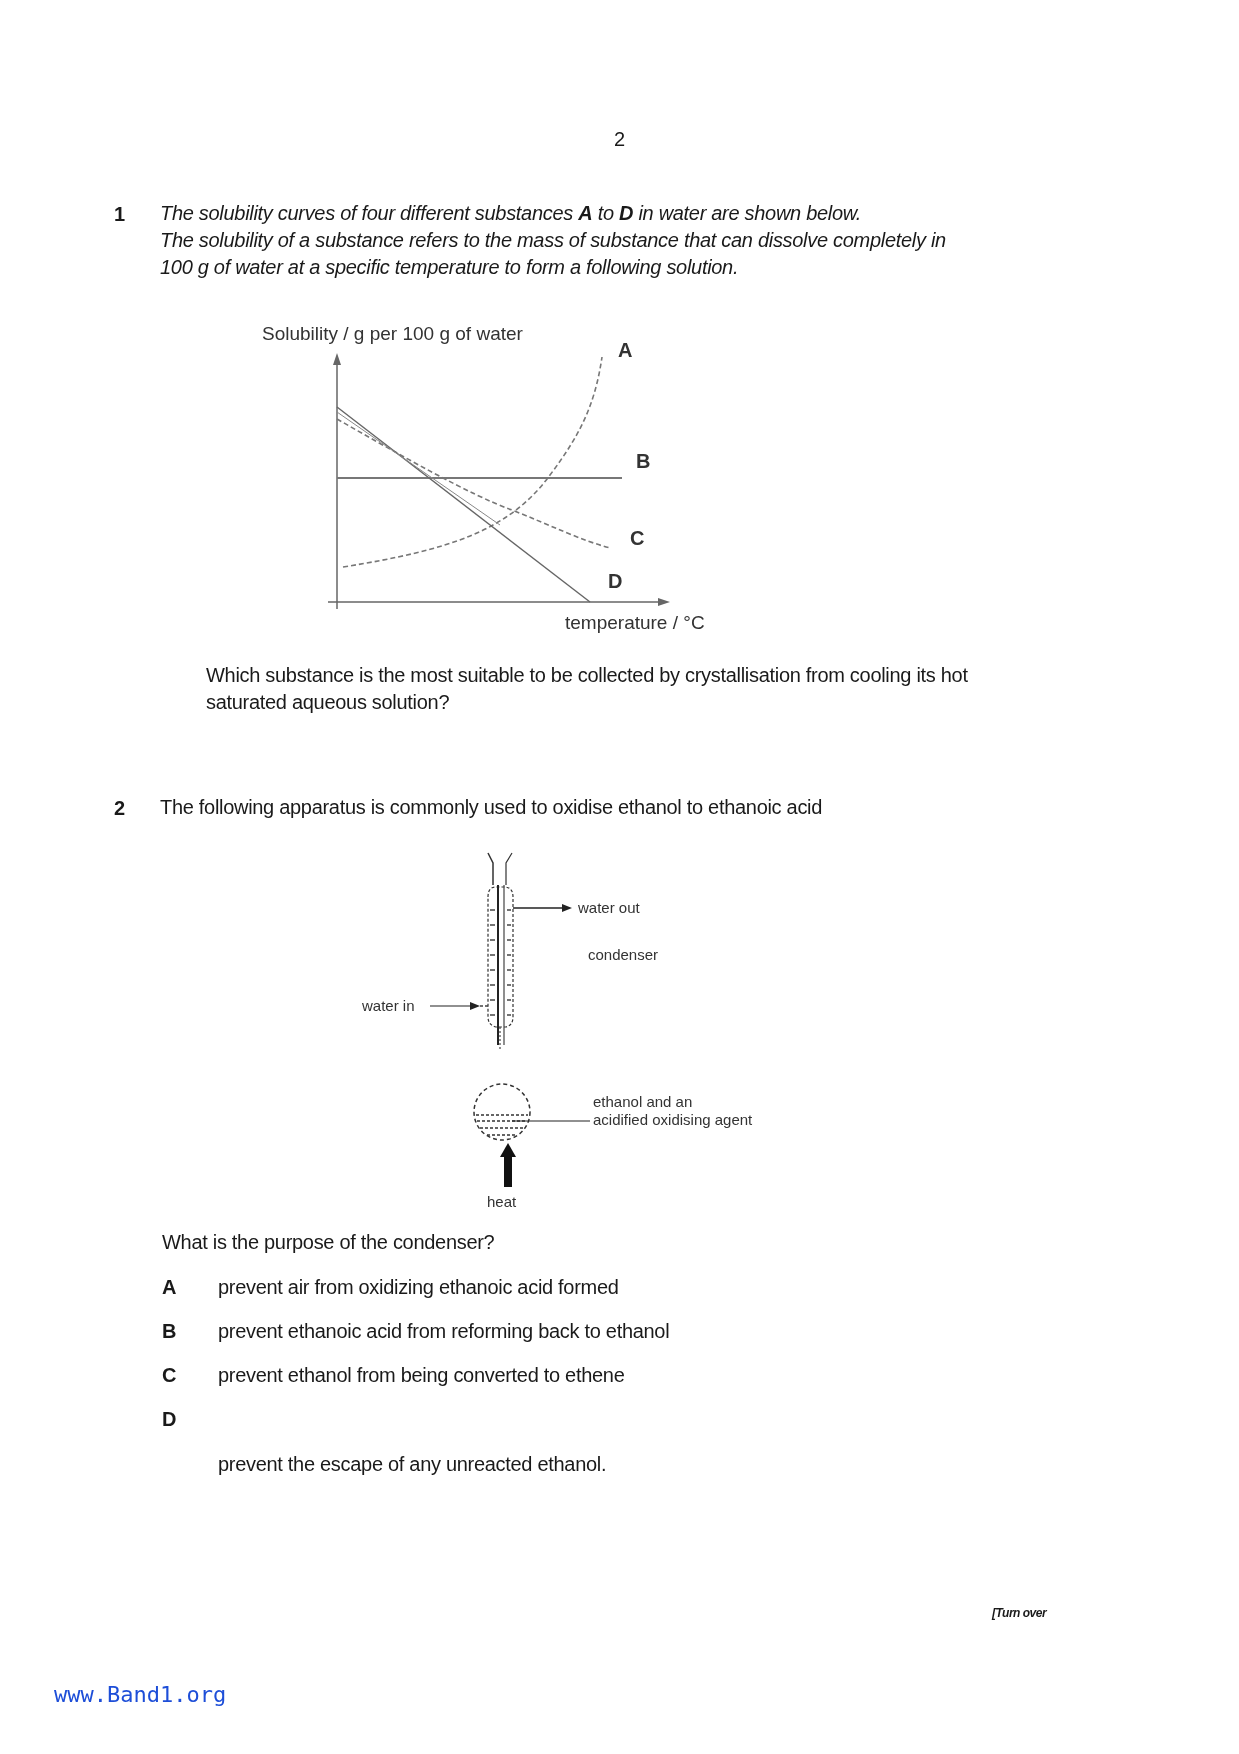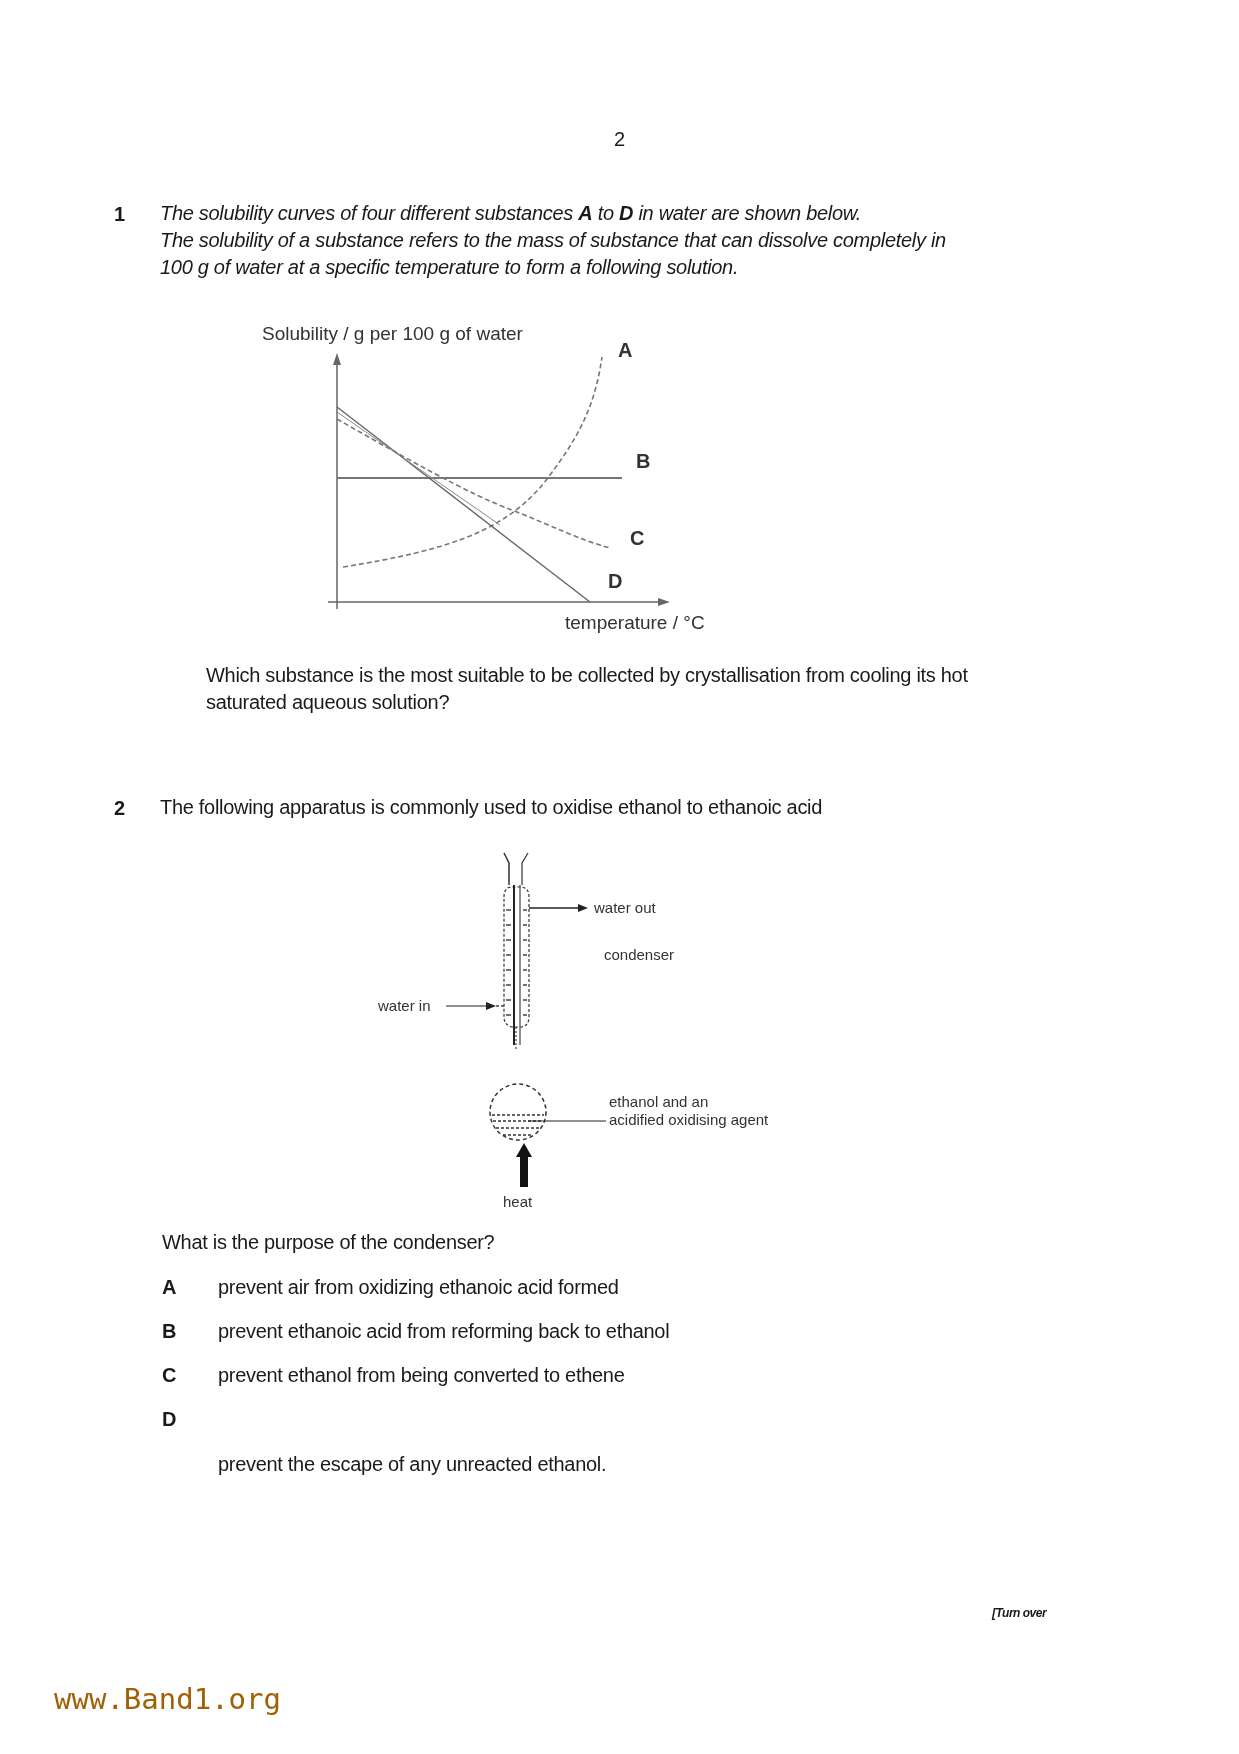--- a/index.html
+++ b/index.html
@@ -5,21 +5,21 @@
   html, body { margin:0; padding:0; background:#ffffff; }
   body { width:1239px; height:1754px; position:relative; overflow:hidden;
          font-family:"Liberation Sans", sans-serif; color:#1a1a1a; }
   .abs { position:absolute; }
   .page-num { left:0; width:1239px; top:128px; text-align:center; font-size:20px; }
   .qnum { font-weight:bold; font-size:20px; }
   .qtext { font-size:20px; line-height:27px; letter-spacing:-0.3px; }
   .opt-letter { font-weight:bold; font-size:20px; }
   .opt-text { font-size:20px; letter-spacing:-0.3px; }
   .turn { font-weight:bold; font-size:12px; letter-spacing:-0.5px;font-style:italic; }
-  .footer { font-family:"DejaVu Sans Mono", monospace; font-size:29px; color:#a16207; }
+  .footer { font-family:"DejaVu Sans Mono", monospace; font-size:22px; color:#1d4ed8; }
   svg text { font-family:"Liberation Sans", sans-serif; }
 </style>
 </head>
 <body>
 
 <div class="abs page-num">2</div>
 
 <div class="abs qnum" style="left:114px; top:203px;">1</div>
 <div class="abs qtext" style="left:160px; top:200px; width:960px;font-style:italic;">
   <div><span>The solubility curves of four different substances </span><b>A</b><span> to </span><b>D</b><span> in water are shown below.</span></div>
@@ -54,21 +54,21 @@
 </div>
 
 <div class="abs qtext" style="left:160px; top:662px; width:960px;margin-left:46px;">
   <div>Which substance is the most suitable to be collected by crystallisation from cooling its hot</div>
   <div>saturated aqueous solution?</div>
 </div>
 
 <div class="abs qnum" style="left:114px; top:797px;">2</div>
 <div class="abs qtext" style="left:160px; top:794px; width:960px;">The following apparatus is commonly used to oxidise ethanol to ethanoic acid</div>
 
-<div class="abs" style="left:356px; top:845px; width:460px; height:370px;">
+<div class="abs" style="left:340px; top:845px; width:460px; height:370px;">
   <svg width="460" height="370" viewBox="0 0 460 370">
 
     <path d="M 148 8 L 153 18 L 153 40" stroke="#333" stroke-width="1.5" fill="none"></path>
     <path d="M 172 8 L 166 18 L 166 40" stroke="#333" stroke-width="1.2" fill="none"></path>
 
     <path d="M 148 52 Q 148 42 156 42 L 164 42 Q 173 42 173 52 L 173 172 Q 173 180 166 182 L 156 182 Q 148 180 148 172 Z" fill="none" stroke="#333" stroke-width="1.2" stroke-dasharray="3,2"></path>
 
     <line x1="158" y1="40" x2="158" y2="200" stroke="#222" stroke-width="2"></line>
     <line x1="164" y1="40" x2="164" y2="200" stroke="#444" stroke-width="1.2"></line>
 

